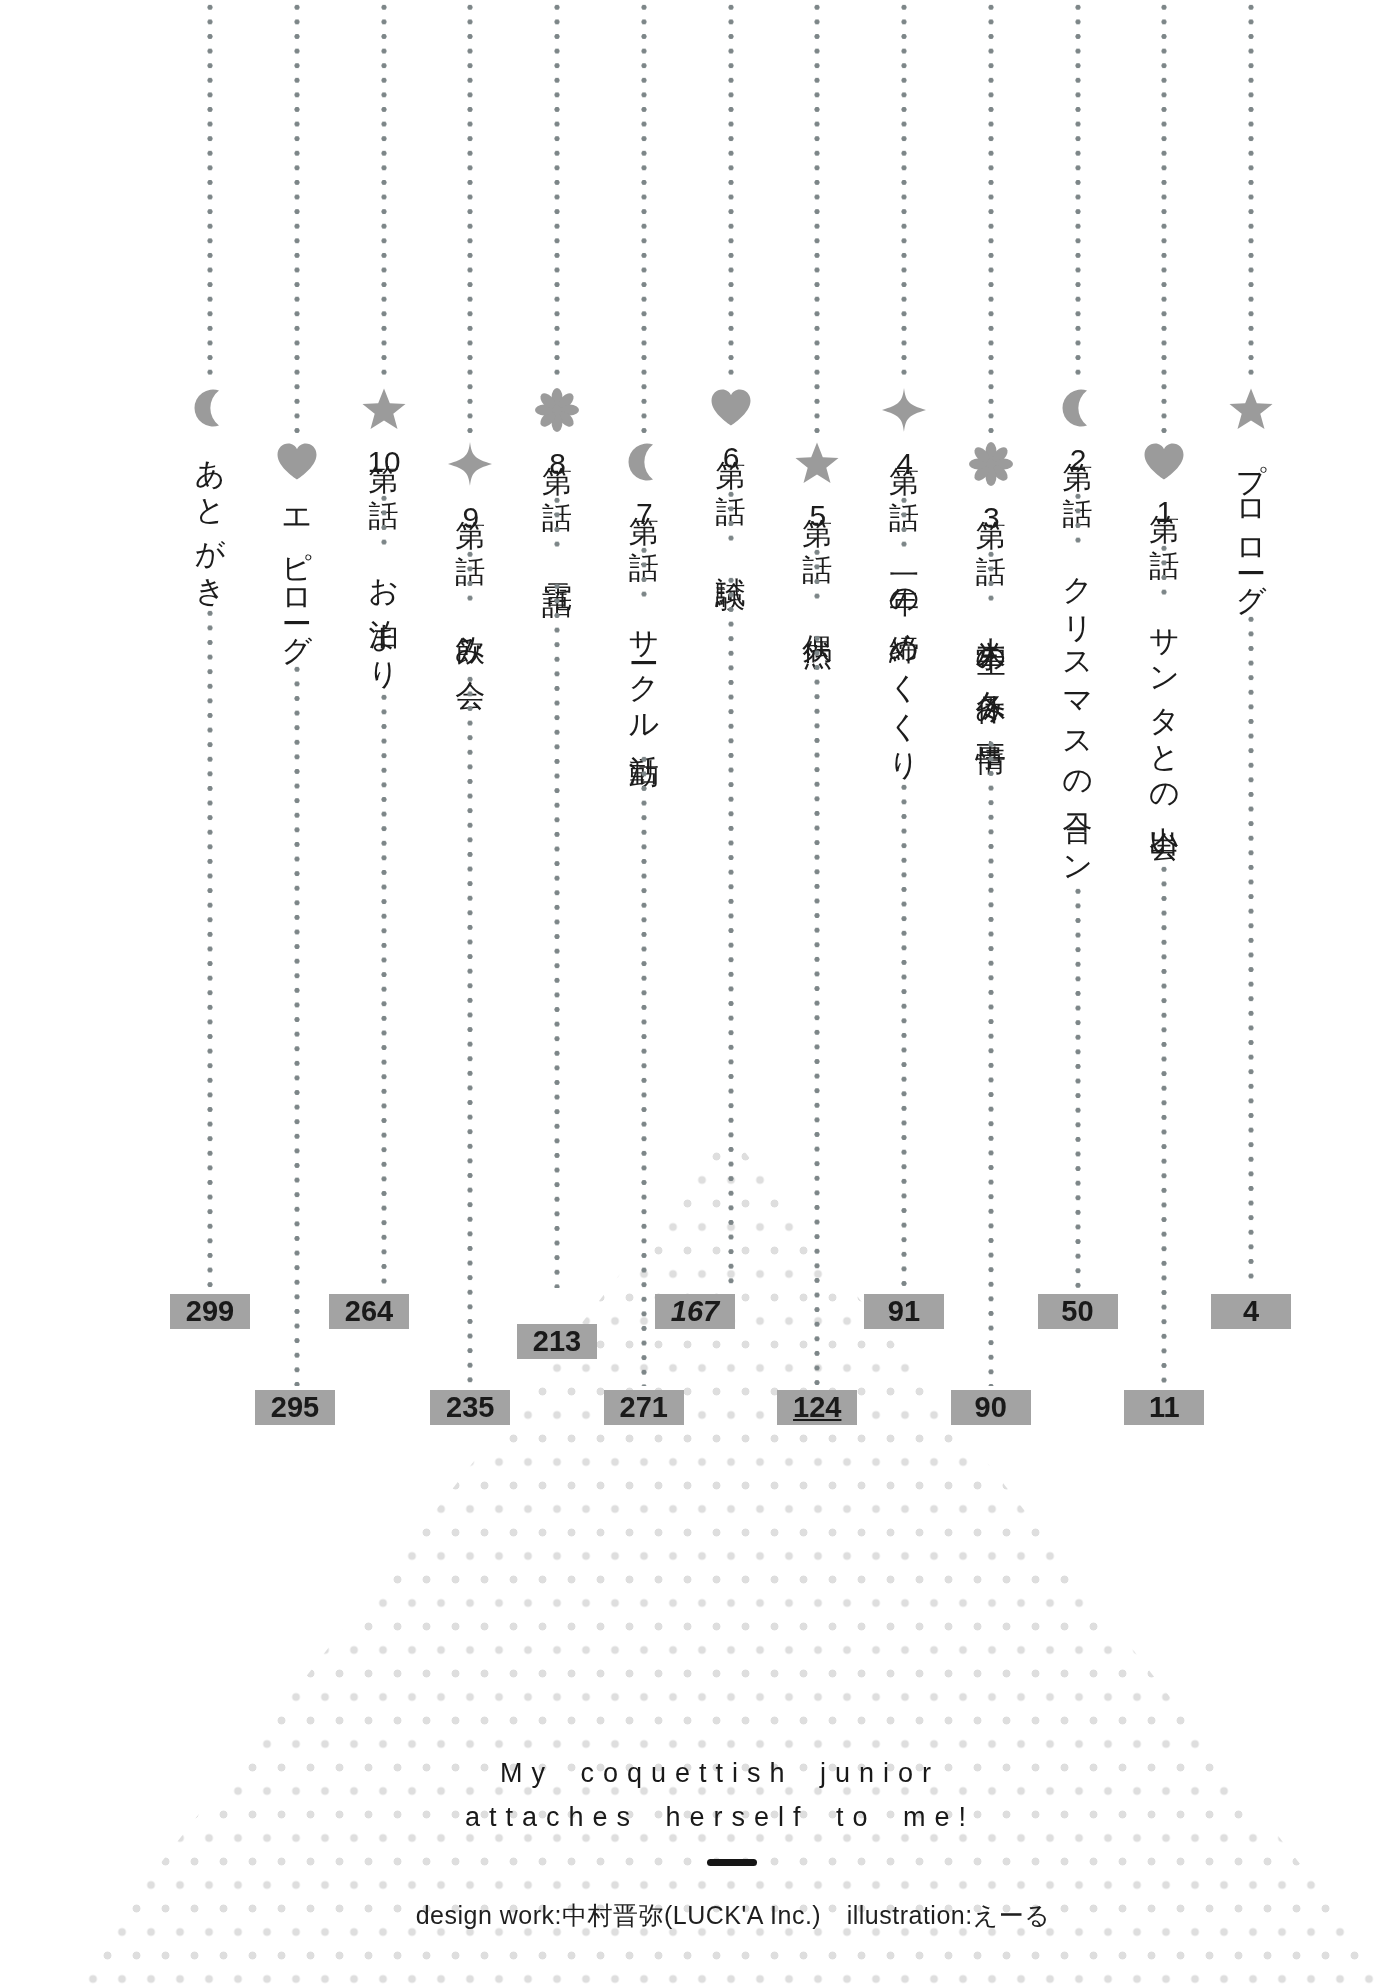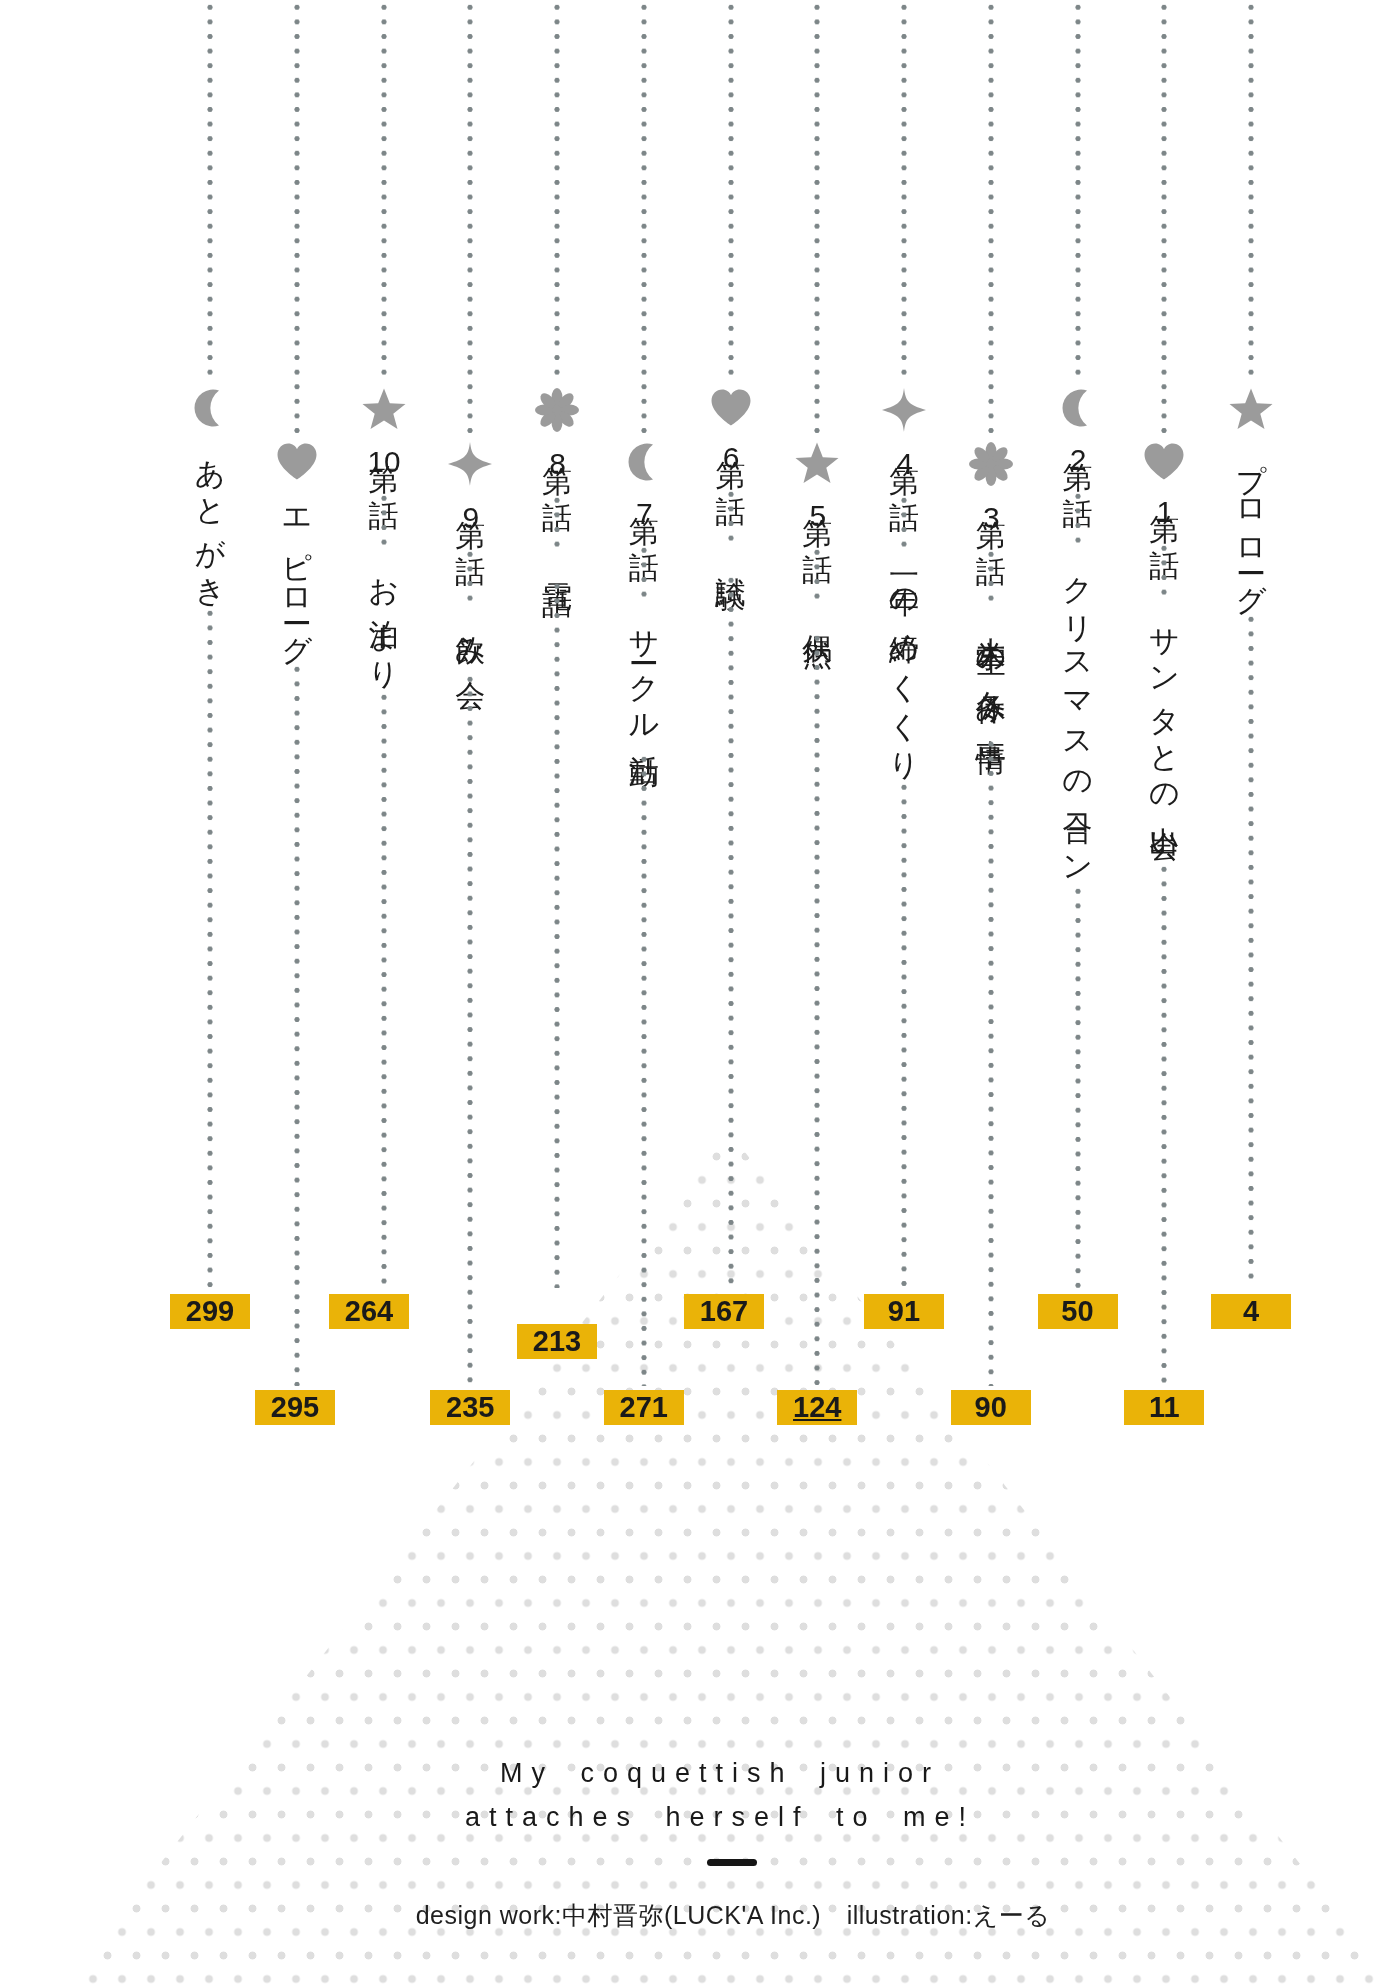--- a/index.html
+++ b/index.html
@@ -37,21 +37,21 @@
   .vtext{
     writing-mode:vertical-rl;text-orientation:mixed;
     font-size:30px;line-height:1;letter-spacing:5px;
     color:#1c1c1c;font-weight:500;flex:0 0 auto;
     font-family:"Liberation Sans","DejaVu Sans",sans-serif;
   }
   .tcy{text-combine-upright:all;text-orientation:upright;}
   .pagenum{
     position:absolute;width:80px;text-align:center;
     font:600 29px/1 "Liberation Sans","DejaVu Sans",sans-serif;
-    color:#1a1a1a;background:#eab308;padding:3px 0;z-index:3;
+    color:#1a1a1a;background:#a3a3a3;padding:3px 0;z-index:3;
   }
   
   .f-line{position:absolute;left:20px;width:1400px;text-align:center;
     font-weight:500;font-size:27px;letter-spacing:9px;word-spacing:10px;
     color:#191919;z-index:4;}
   .f-dash{position:absolute;top:1859px;left:707px;width:50px;height:7px;
     background:#161616;border-radius:3.5px;z-index:4;}
   .f-credits{position:absolute;top:1899px;left:33px;width:1400px;text-align:center;
     font-weight:500;font-size:25px;letter-spacing:0.5px;color:#1f1f1f;z-index:4;}
 </style>
@@ -237,19 +237,19 @@
 <div class="f-line" style="top:1802px;">attaches herself to me!</div>
 <div class="f-dash"></div>
 <div class="f-credits">design work:中村晋弥(LUCK'A Inc.)　illustration:えーる</div>
 
 <div class="pagenum" style="left: 1211px; top: 1294px;">4</div>
 <div class="pagenum" style="left: 1124.25px; top: 1390px;">11</div>
 <div class="pagenum" style="left: 1037.5px; top: 1294px;">50</div>
 <div class="pagenum" style="left: 950.75px; top: 1390px;">90</div>
 <div class="pagenum" style="left: 864px; top: 1294px;">91</div>
 <div class="pagenum" style="left: 777.25px; top: 1390px; text-decoration: underline;">124</div>
-<div class="pagenum" style="left: 684px; top: 1294px;">167</div>
+<div class="pagenum" style="left: 655px; top: 1294px; font-style: italic;">167</div>
 <div class="pagenum" style="left: 603.75px; top: 1390px;">271</div>
 <div class="pagenum" style="left: 517px; top: 1324px;">213</div>
 <div class="pagenum" style="left: 430.25px; top: 1390px;">235</div>
 <div class="pagenum" style="left: 329px; top: 1294px;">264</div>
 <div class="pagenum" style="left: 255px; top: 1390px;">295</div>
 <div class="pagenum" style="left: 170px; top: 1294px;">299</div>
 
 </body></html>

